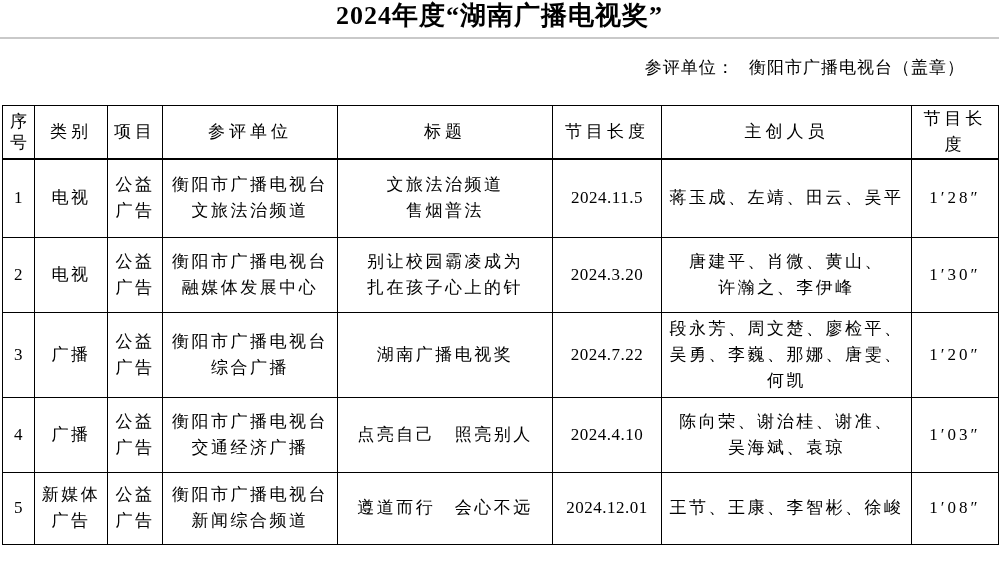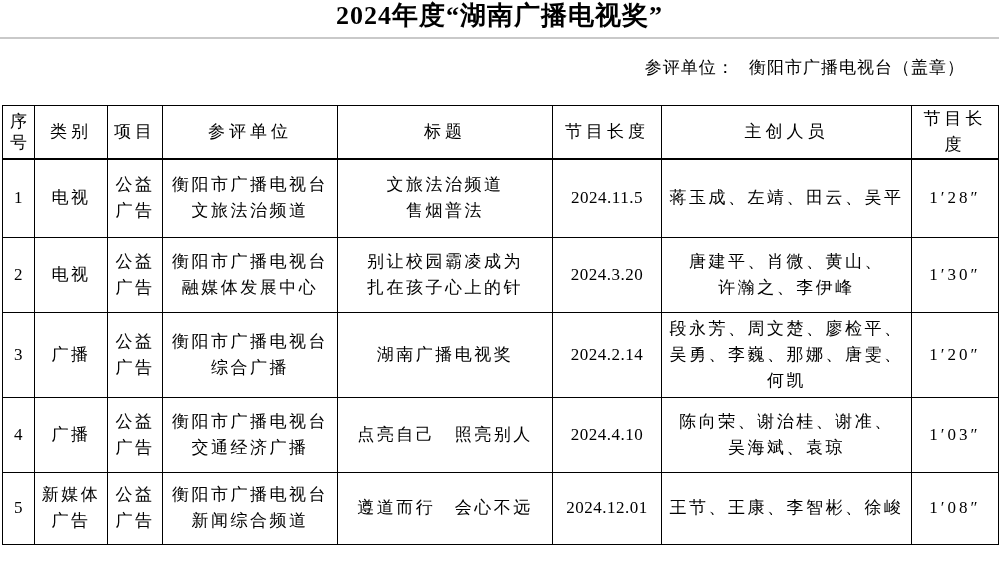--- a/index.html
+++ b/index.html
@@ -158,21 +158,21 @@
         <td class="cell-duration">1′30″</td>
       </tr>
       <tr class="row-2">
         <td class="cell-seq">3</td>
         <td>广播</td>
         <td>公益
 广告</td>
         <td>衡阳市广播电视台
 综合广播</td>
         <td>湖南广播电视奖</td>
-        <td class="cell-date">2024.2.14</td>
+        <td class="cell-date">2024.7.22</td>
         <td>段永芳、周文楚、廖检平、
 吴勇、李巍、那娜、唐雯、
 何凯</td>
         <td class="cell-duration">1′20″</td>
       </tr>
       <tr class="row-3">
         <td class="cell-seq">4</td>
         <td>广播</td>
         <td>公益
 广告</td>

